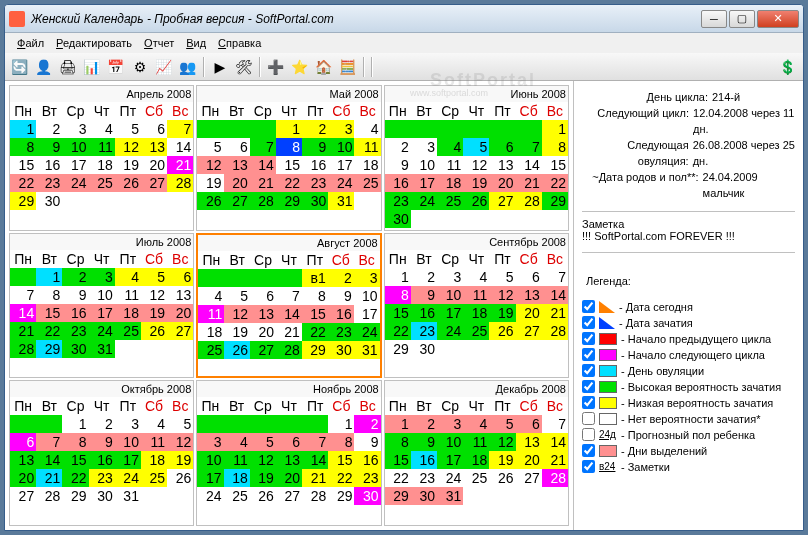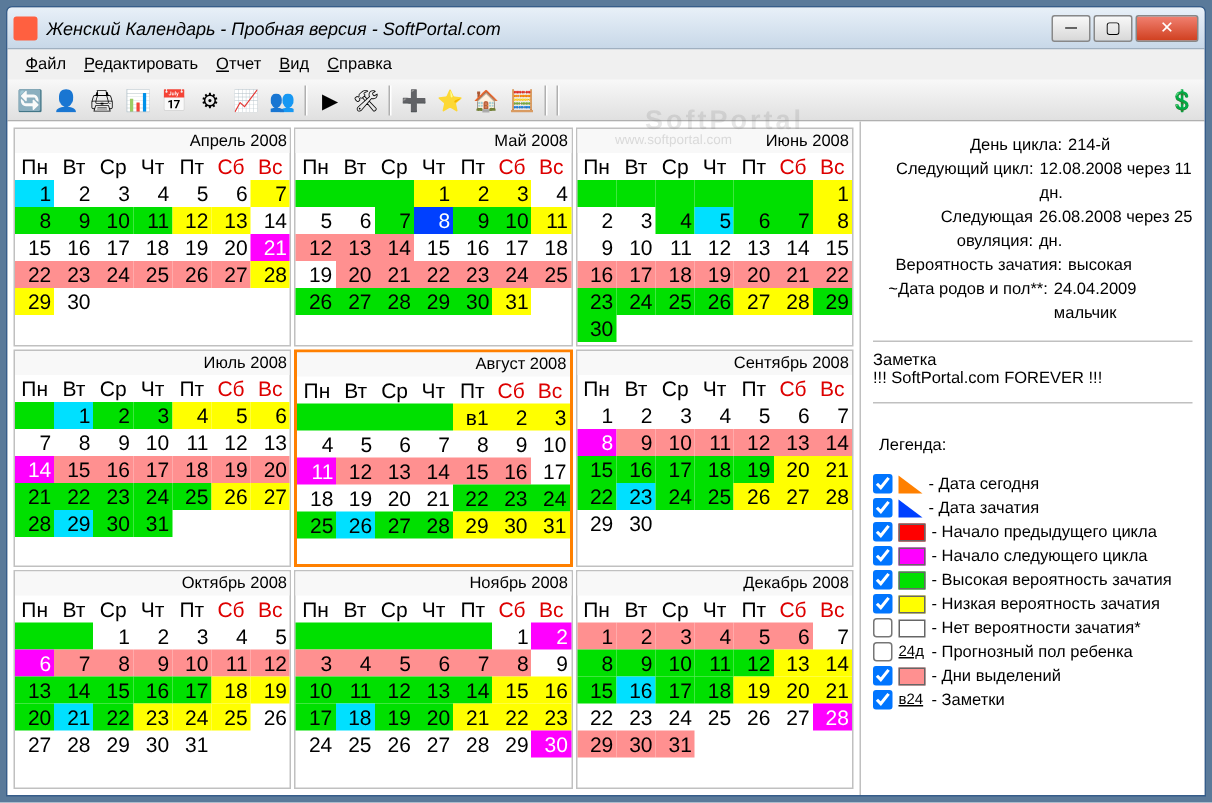--- a/index.html
+++ b/index.html
@@ -656,29 +656,25 @@
         </div>
       </div>
     <div class="sidebar">
       <div class="info-block" id="info">
           <div class="info-row">
             <span class="info-label">День цикла:</span>
             <span>214-й</span>
           </div>
           <div class="info-row">
             <span class="info-label">Следующий цикл:</span>
-            <span>12.08.2008 через 11 дн.</span>
+            <span>12.04.2008 через 11 дн.</span>
           </div>
           <div class="info-row">
             <span class="info-label">Следующая овуляция:</span>
             <span>26.08.2008 через 25 дн.</span>
-          </div>
-          <div class="info-row">
-            <span class="info-label">Вероятность зачатия:</span>
-            <span>высокая</span>
           </div>
           <div class="info-row">
             <span class="info-label">~Дата родов и пол**:</span>
             <span>24.04.2009 мальчик</span>
           </div>
         </div>
       <div class="note-block">
         <div>Заметка</div>
         <div>!!! SoftPortal.com FOREVER !!!</div>
       </div>
@@ -700,20 +696,25 @@
               <span class="swatch c-r"></span>
               <span>- Начало предыдущего цикла</span>
             </div>
             <div class="legend-item">
               <input type="checkbox" checked="" style="">
               <span class="swatch c-m"></span>
               <span>- Начало следующего цикла</span>
             </div>
             <div class="legend-item">
               <input type="checkbox" checked="" style="">
+              <span class="swatch c-c"></span>
+              <span>- День овуляции</span>
+            </div>
+            <div class="legend-item">
+              <input type="checkbox" checked="" style="">
               <span class="swatch c-g"></span>
               <span>- Высокая вероятность зачатия</span>
             </div>
             <div class="legend-item">
               <input type="checkbox" checked="" style="">
               <span class="swatch c-y"></span>
               <span>- Низкая вероятность зачатия</span>
             </div>
             <div class="legend-item">
               <input type="checkbox" style="">

